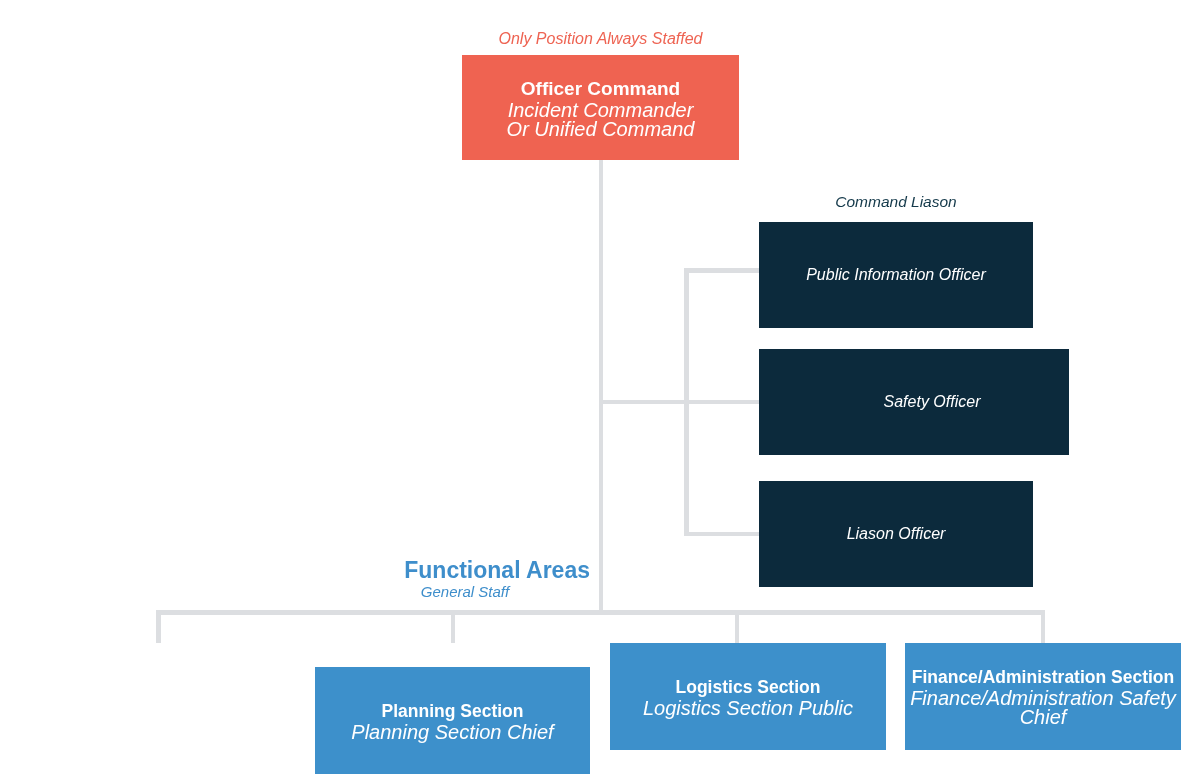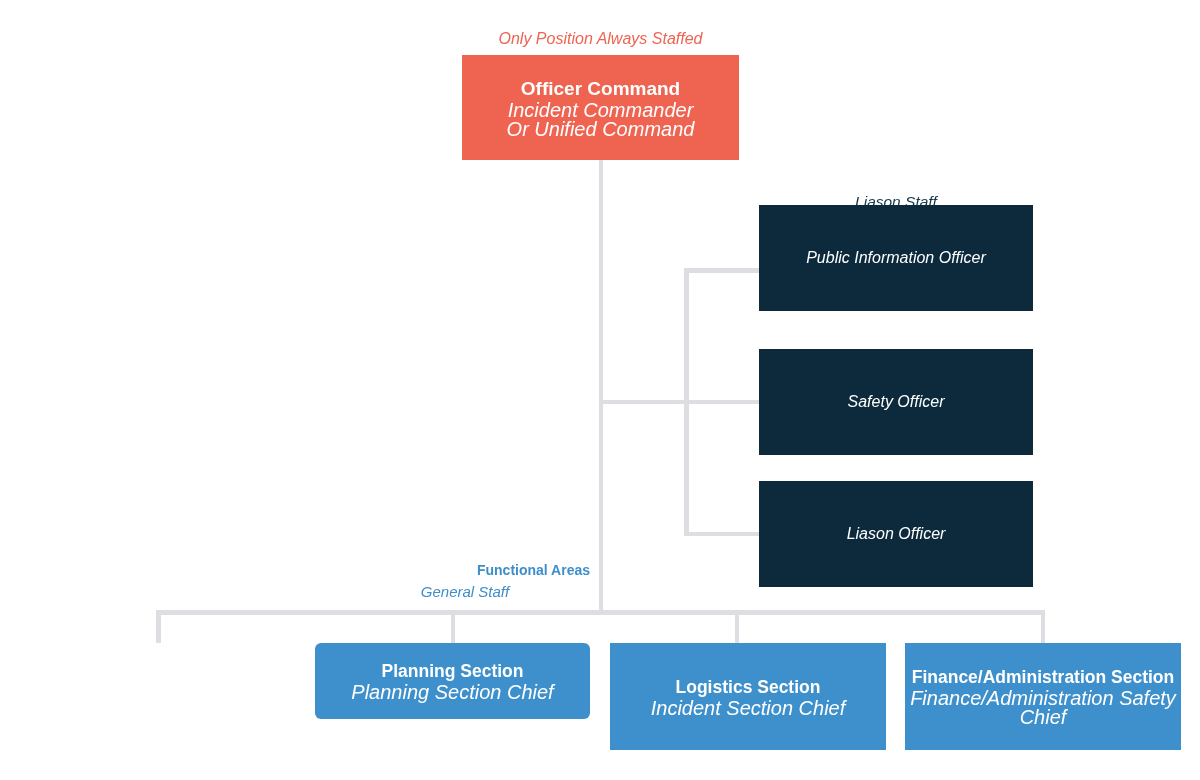--- a/index.html
+++ b/index.html
@@ -42,21 +42,21 @@
   }
   .annot-command-staff{
     left:759px;top:192px;width:274px;
     text-align:center;
     font-style:italic;font-size:15.5px;line-height:19px;
     color:var(--navy-text);
   }
   .annot-functional{
     left:340px;top:560px;width:250px;
     text-align:right;
-    font-weight:bold;font-size:14px;line-height:21px;
+    font-weight:bold;font-size:23px;line-height:21px;
     color:var(--blue-text);
   }
   .annot-general{
     left:340px;top:582px;width:250px;
     text-align:center;
     font-style:italic;font-size:15px;line-height:19px;
     color:var(--blue-text);
   }
 </style>
 </head>
@@ -69,46 +69,46 @@
   <div class="line" style="left:684px;top:268px;width:4.5px;height:268px;"></div>
   <div class="line" style="left:684px;top:268px;width:75px;height:4.5px;"></div>
   <div class="line" style="left:684px;top:531.5px;width:75px;height:4.5px;"></div>
   <div class="line" style="left:156px;top:610px;width:889px;height:4.5px;"></div>
   <div class="line" style="left:156px;top:610px;width:4.5px;height:33px;"></div>
   <div class="line" style="left:450.75px;top:610px;width:4.5px;height:33px;"></div>
   <div class="line" style="left:734.5px;top:610px;width:4.5px;height:33px;"></div>
   <div class="line" style="left:1040.5px;top:610px;width:4.5px;height:33px;"></div>
 
   <div class="annot annot-top">Only Position Always Staffed</div>
-  <div class="annot annot-command-staff">Liason Staff</div>
+  <div class="annot annot-command-staff">Command Liason</div>
   <div class="annot annot-functional">Functional Areas</div>
   <div class="annot annot-general">General Staff</div>
 
   <div class="node node-coral" style="left:462px;top:55px;width:277px;height:105px;">
     <div class="node-title">Officer Command</div>
     <div class="node-sub">Incident Commander</div>
     <div class="node-sub">Or Unified Command</div>
   </div>
 
-  <div class="node node-navy" style="left:759px;top:205px;width:274px;height:106px;">
+  <div class="node node-navy" style="left:759px;top:222px;width:274px;height:106px;">
     <div class="officer-title">Public Information Officer</div>
   </div>
-  <div class="node node-navy" style="left:759px;top:349px;width:274px;height:106px;">
+  <div class="node node-navy" style="left:759px;top:349px;width:274px;height:106px;padding-left:36px;">
     <div class="officer-title">Safety Officer</div>
   </div>
   <div class="node node-navy" style="left:759px;top:481px;width:274px;height:106px;">
     <div class="officer-title">Liason Officer</div>
   </div>
 
-  <div class="node node-blue" style="left:315px;top:643px;width:275px;height:76px;border-radius:6px;">
+  <div class="node node-blue" style="left:315px;top:667px;width:275px;height:107px;">
     <div class="section-title">Planning Section</div>
     <div class="node-sub">Planning Section Chief</div>
   </div>
   <div class="node node-blue" style="left:610px;top:643px;width:276px;height:107px;">
     <div class="section-title">Logistics Section</div>
-    <div class="node-sub">Incident Section Chief</div>
+    <div class="node-sub">Logistics Section Public</div>
   </div>
   <div class="node node-blue" style="left:905px;top:643px;width:276px;height:107px;">
     <div class="section-title">Finance/Administration Section</div>
     <div class="node-sub">Finance/Administration Safety Chief</div>
   </div>
 
 </div>
 
 </body></html>

